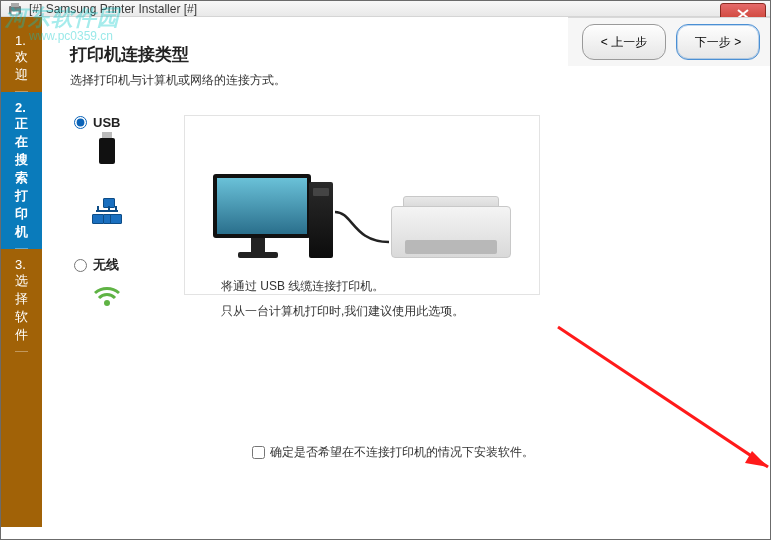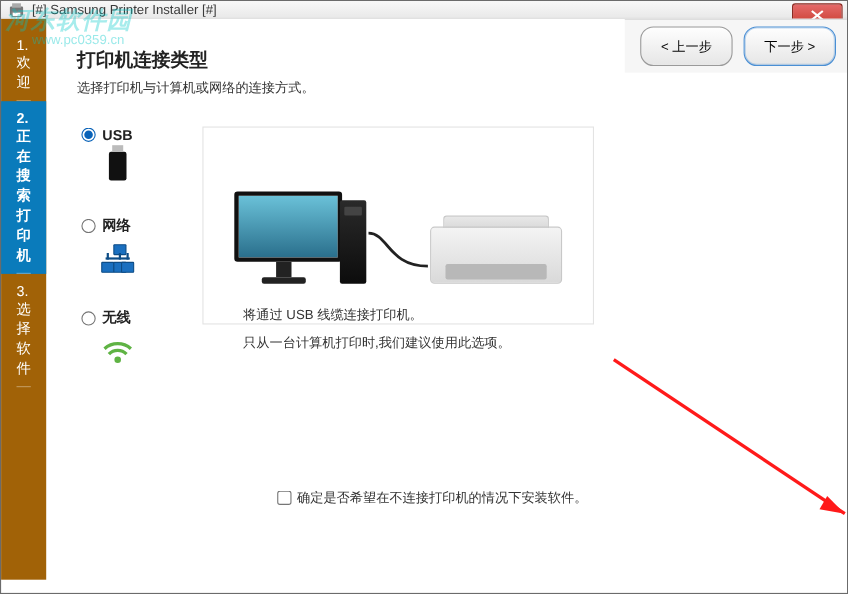--- a/index.html
+++ b/index.html
@@ -105,24 +105,20 @@
               <div class="radio-row">
                 <input type="radio" name="conn" checked="" style="">
                 <span class="lbl">USB</span>
               </div>
               <div class="icon">
                   <div class="usb-icon"></div>
                 </div>
             </div>
 
             <div class="opt">
-              <div class="radio-row">
-                <input type="radio" name="conn" style="">
-                <span class="lbl">网络</span>
-              </div>
               <div class="icon">
                 <div class="net-icon">
                     <div class="n top"></div>
                     <div class="bar"></div>
                     <div class="v" style="left:5px"></div>
                     <div class="v" style="left:16px"></div>
                     <div class="v" style="right:5px"></div>
                     <div class="n bl"></div>
                     <div class="n bm"></div>
                     <div class="n br"></div>

